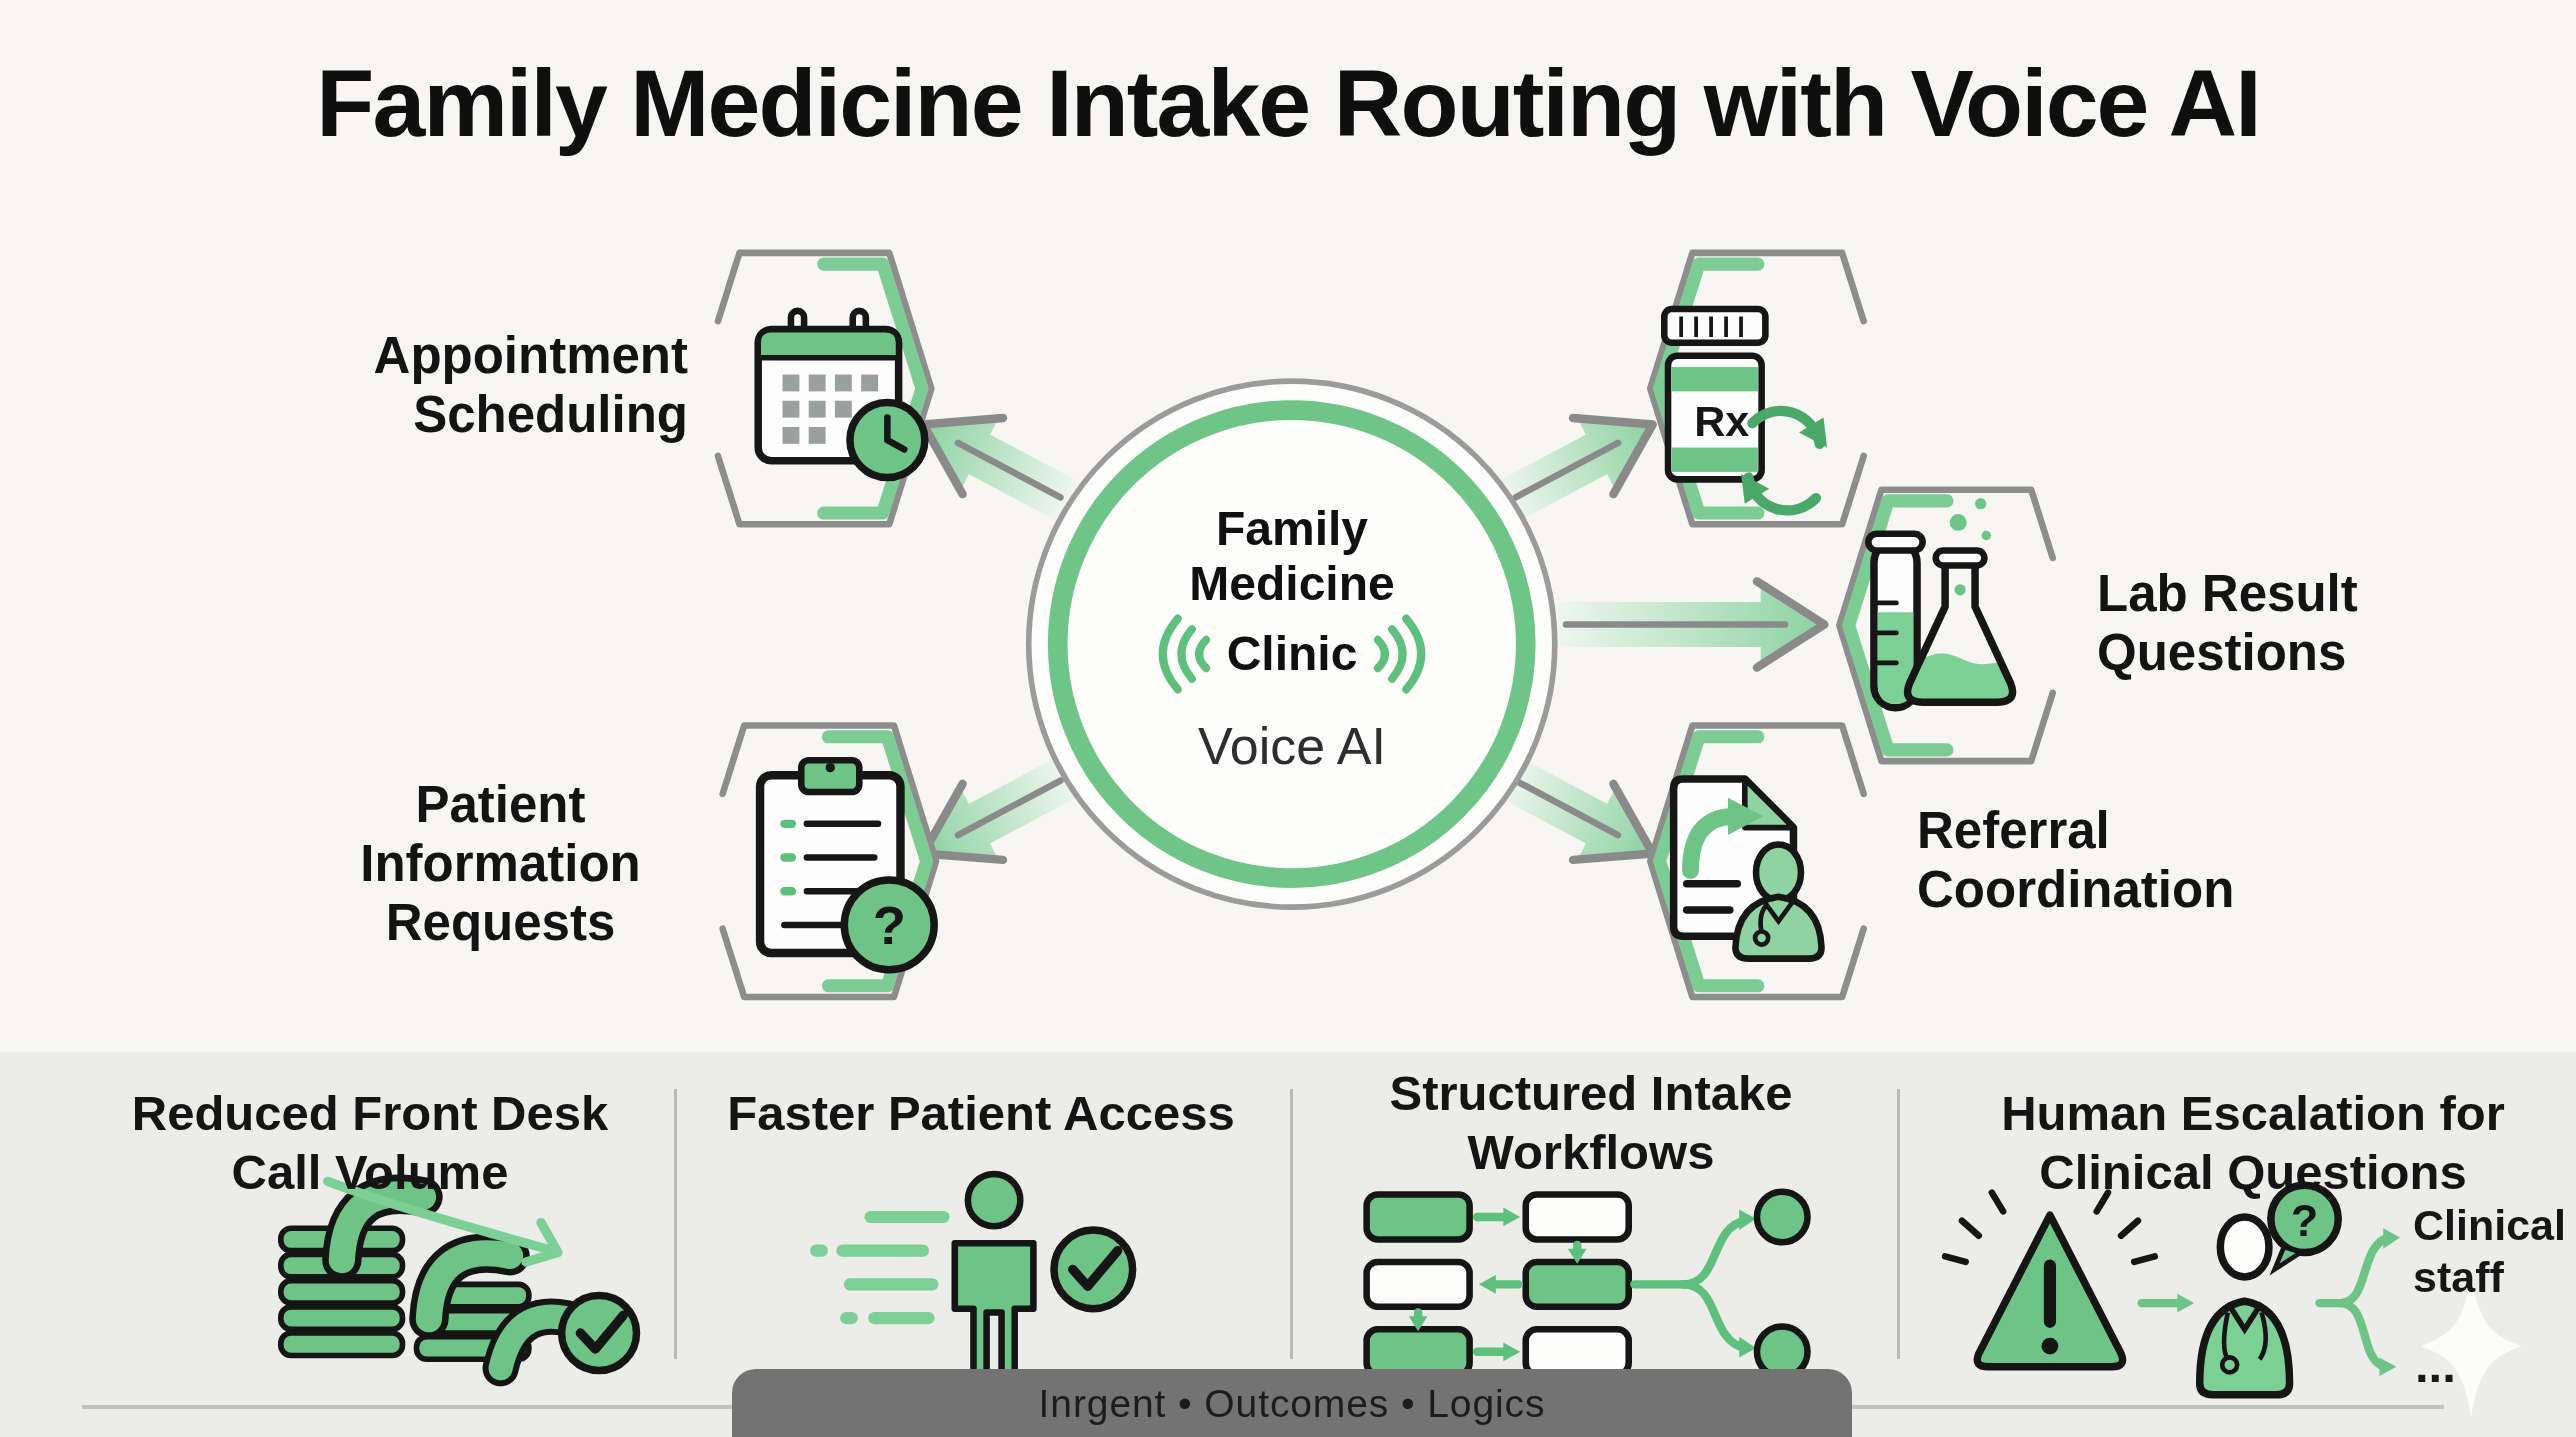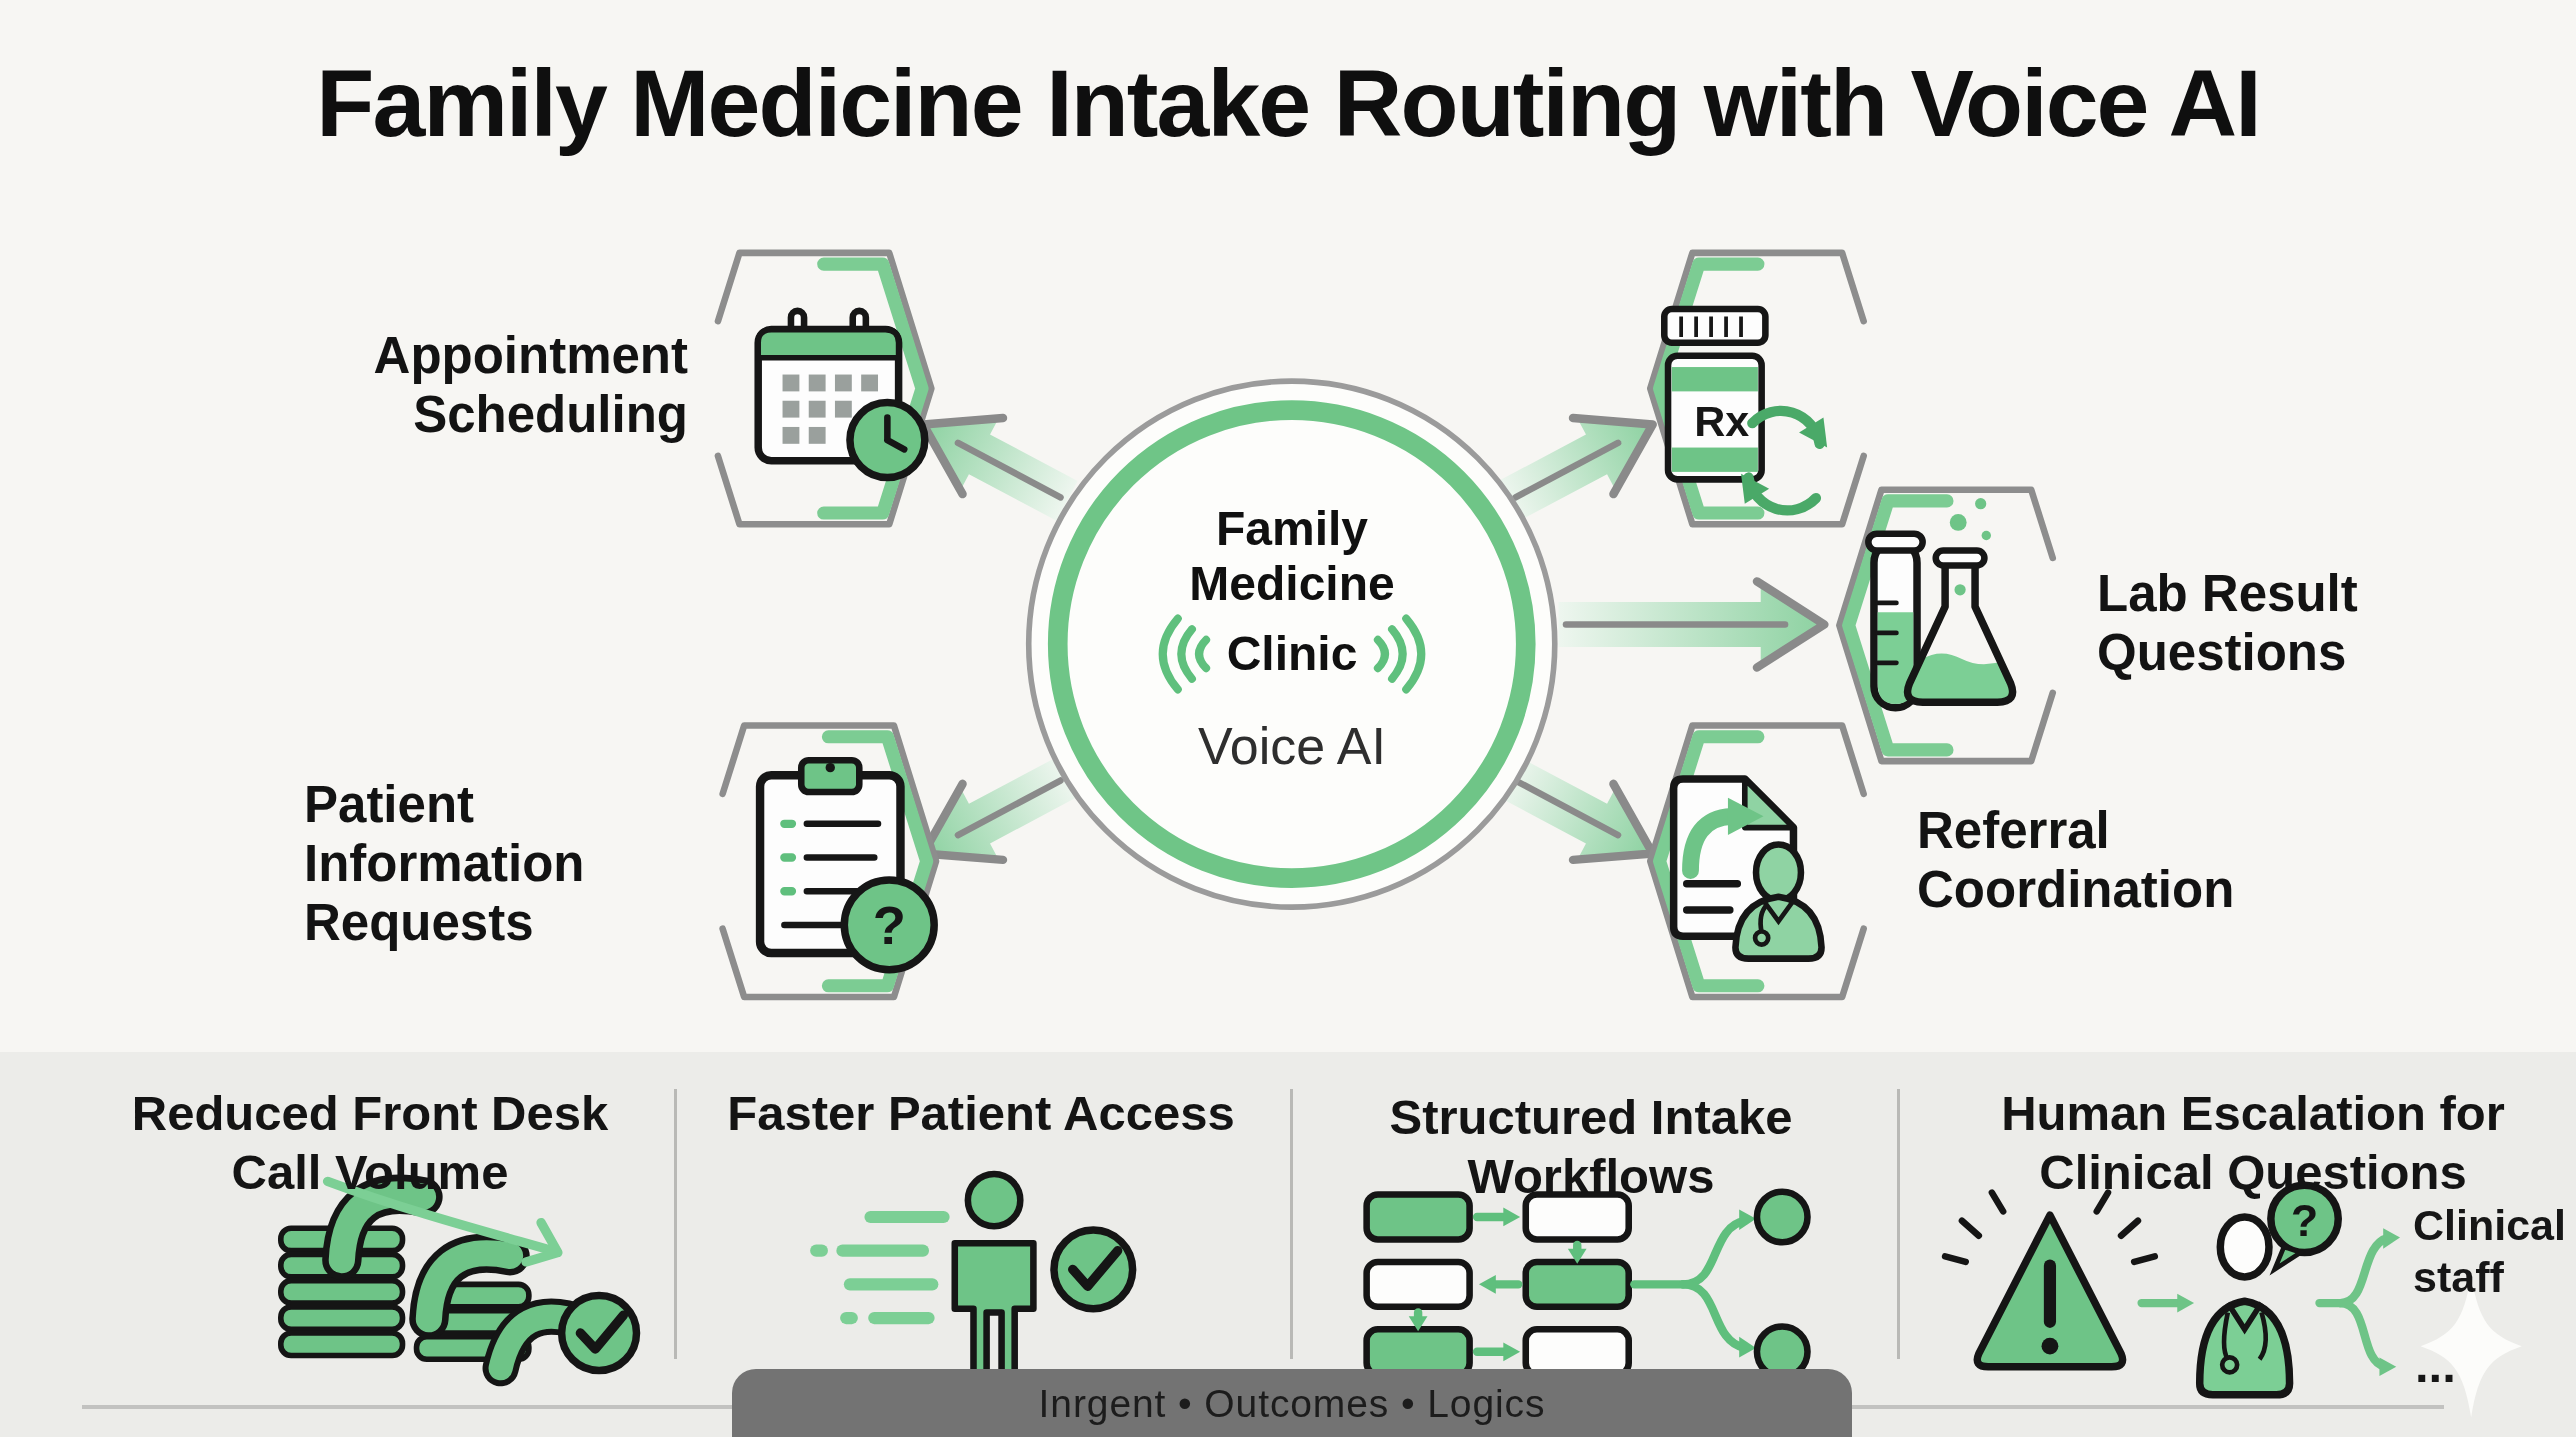--- a/index.html
+++ b/index.html
@@ -316,28 +316,28 @@
     </div>
     <div class="voice">Voice AI</div>
   </div>
 
   <div class="abs label" style="left:309px;top:326px;width:379px;text-align:right;">Appointment
 Scheduling</div>
   <div class="abs label" style="left:2097px;top:564px;width:393px;text-align:left;">Lab Result
 Questions</div>
   <div class="abs label" style="left:1917px;top:801px;width:393px;text-align:left;">Referral
 Coordination</div>
-  <div class="abs label" style="left:304px;top:775px;width:393px;text-align:left;">Patient
+  <div class="abs label" style="left:304px;top:775px;width:393px;text-align:center;">Patient
 Information
 Requests</div>
 
   <div class="abs benefit-head" style="left:89px;top:1084px;width:562px;">Reduced Front Desk
 Call Volume</div>
   <div class="abs benefit-head" style="left:700px;top:1084px;width:562px;">Faster Patient Access</div>
-  <div class="abs benefit-head" style="left:1310px;top:1088px;width:562px;">Structured Intake
+  <div class="abs benefit-head" style="left:1310px;top:1064px;width:562px;">Structured Intake
 Workflows</div>
   <div class="abs benefit-head" style="left:1972px;top:1084px;width:562px;">Human Escalation for
 Clinical Questions</div>
 
   <div class="abs esc-text" style="left:2413px;top:1200px;width:187px;">Clinical
 staff</div>
   <div class="abs esc-dots" style="left:2415px;top:1337px;">...</div>
 
   <div class="abs footer-bar">
     <span>Inrgent  •  Outcomes  •  Logics</span>

